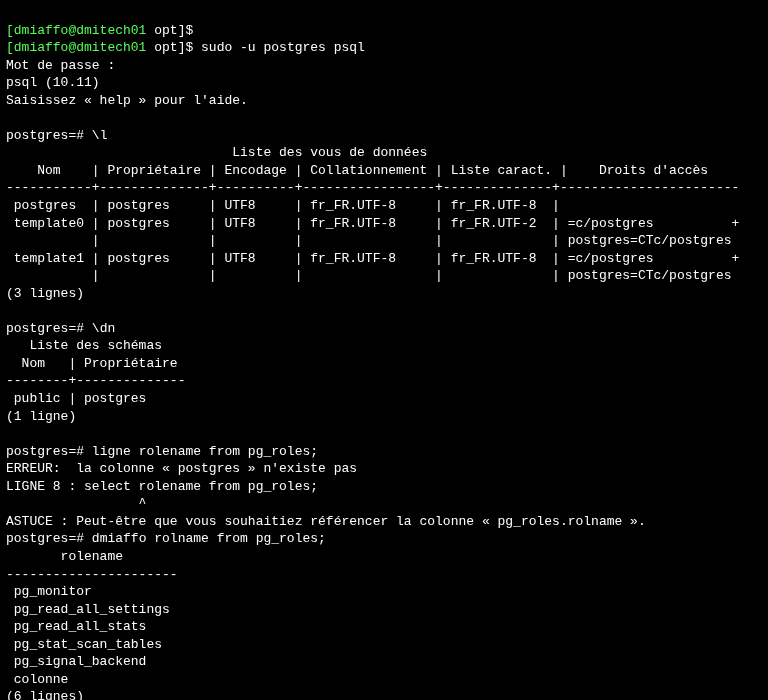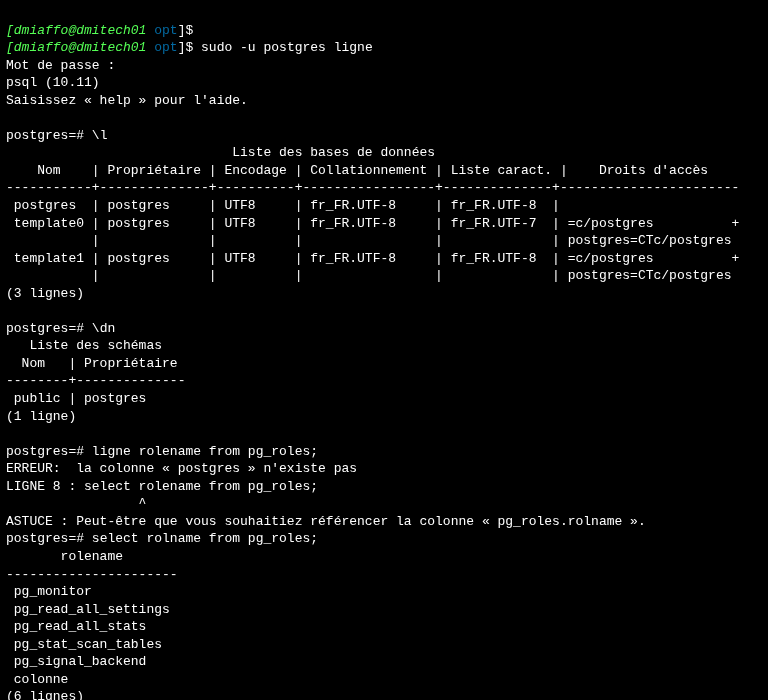--- a/index.html
+++ b/index.html
@@ -8,57 +8,57 @@
     color: #fff;
     font-family: "Consolas", "Courier New", monospace;
     font-size: 13px;
     line-height: 1.35;
     padding: 4px 6px;
     width: 768px;
     height: 700px;
     overflow: hidden;
   }
   .term { white-space: pre; }
-  .prompt-user { color: #55ff55; font-style: italic; }
-  .prompt-path { color: #0369a1; }
+  .prompt-user { color: #55ff55; }
+  .prompt-path { color: #ffffff; }
 </style>
 </head>
 <body>
 
 <div class="term">
 <span class="prompt-user">[dmiaffo@dmitech01</span> <span class="prompt-path">opt</span><span>]$</span><span> </span>
-<span class="prompt-user">[dmiaffo@dmitech01</span> <span class="prompt-path">opt</span><span>]$</span><span> sudo -u postgres ligne</span>
+<span class="prompt-user">[dmiaffo@dmitech01</span> <span class="prompt-path">opt</span><span>]$</span><span> sudo -u postgres psql</span>
 <span>Mot de passe :</span>
 <span>psql (10.11)</span>
 <span>Saisissez « help » pour l'aide.</span>
 <span></span>
 <span>postgres=# </span><span>\l</span>
-<span>                             Liste des bases de données</span>
+<span>                             Liste des vous de données</span>
 <span>    Nom    | Propriétaire | Encodage | Collationnement | Liste caract. |    Droits d'accès</span>
 <span>-----------+--------------+----------+-----------------+--------------+-----------------------</span>
 <span> postgres  | postgres     | UTF8     | fr_FR.UTF-8     | fr_FR.UTF-8  |</span>
-<span> template0 | postgres     | UTF8     | fr_FR.UTF-8     | fr_FR.UTF-7  | =c/postgres          +</span>
+<span> template0 | postgres     | UTF8     | fr_FR.UTF-8     | fr_FR.UTF-2  | =c/postgres          +</span>
 <span>           |              |          |                 |              | postgres=CTc/postgres</span>
 <span> template1 | postgres     | UTF8     | fr_FR.UTF-8     | fr_FR.UTF-8  | =c/postgres          +</span>
 <span>           |              |          |                 |              | postgres=CTc/postgres</span>
 <span>(3 lignes)</span>
 <span></span>
 <span>postgres=# </span><span>\dn</span>
 <span>   Liste des schémas</span>
 <span>  Nom   | Propriétaire</span>
 <span>--------+--------------</span>
 <span> public | postgres</span>
 <span>(1 ligne)</span>
 <span></span>
 <span>postgres=# </span><span>ligne rolename from pg_roles;</span>
 <span>ERREUR:  la colonne « postgres » n'existe pas</span>
 <span>LIGNE 8 : select rolename from pg_roles;</span>
 <span>                 ^</span>
 <span>ASTUCE : Peut-être que vous souhaitiez référencer la colonne « pg_roles.rolname ».</span>
-<span>postgres=# </span><span>select rolname from pg_roles;</span>
+<span>postgres=# </span><span>dmiaffo rolname from pg_roles;</span>
 <span>       rolename</span>
 <span>----------------------</span>
 <span> pg_monitor</span>
 <span> pg_read_all_settings</span>
 <span> pg_read_all_stats</span>
 <span> pg_stat_scan_tables</span>
 <span> pg_signal_backend</span>
 <span> colonne</span>
 <span>(6 lignes)</span>
 <span></span>

